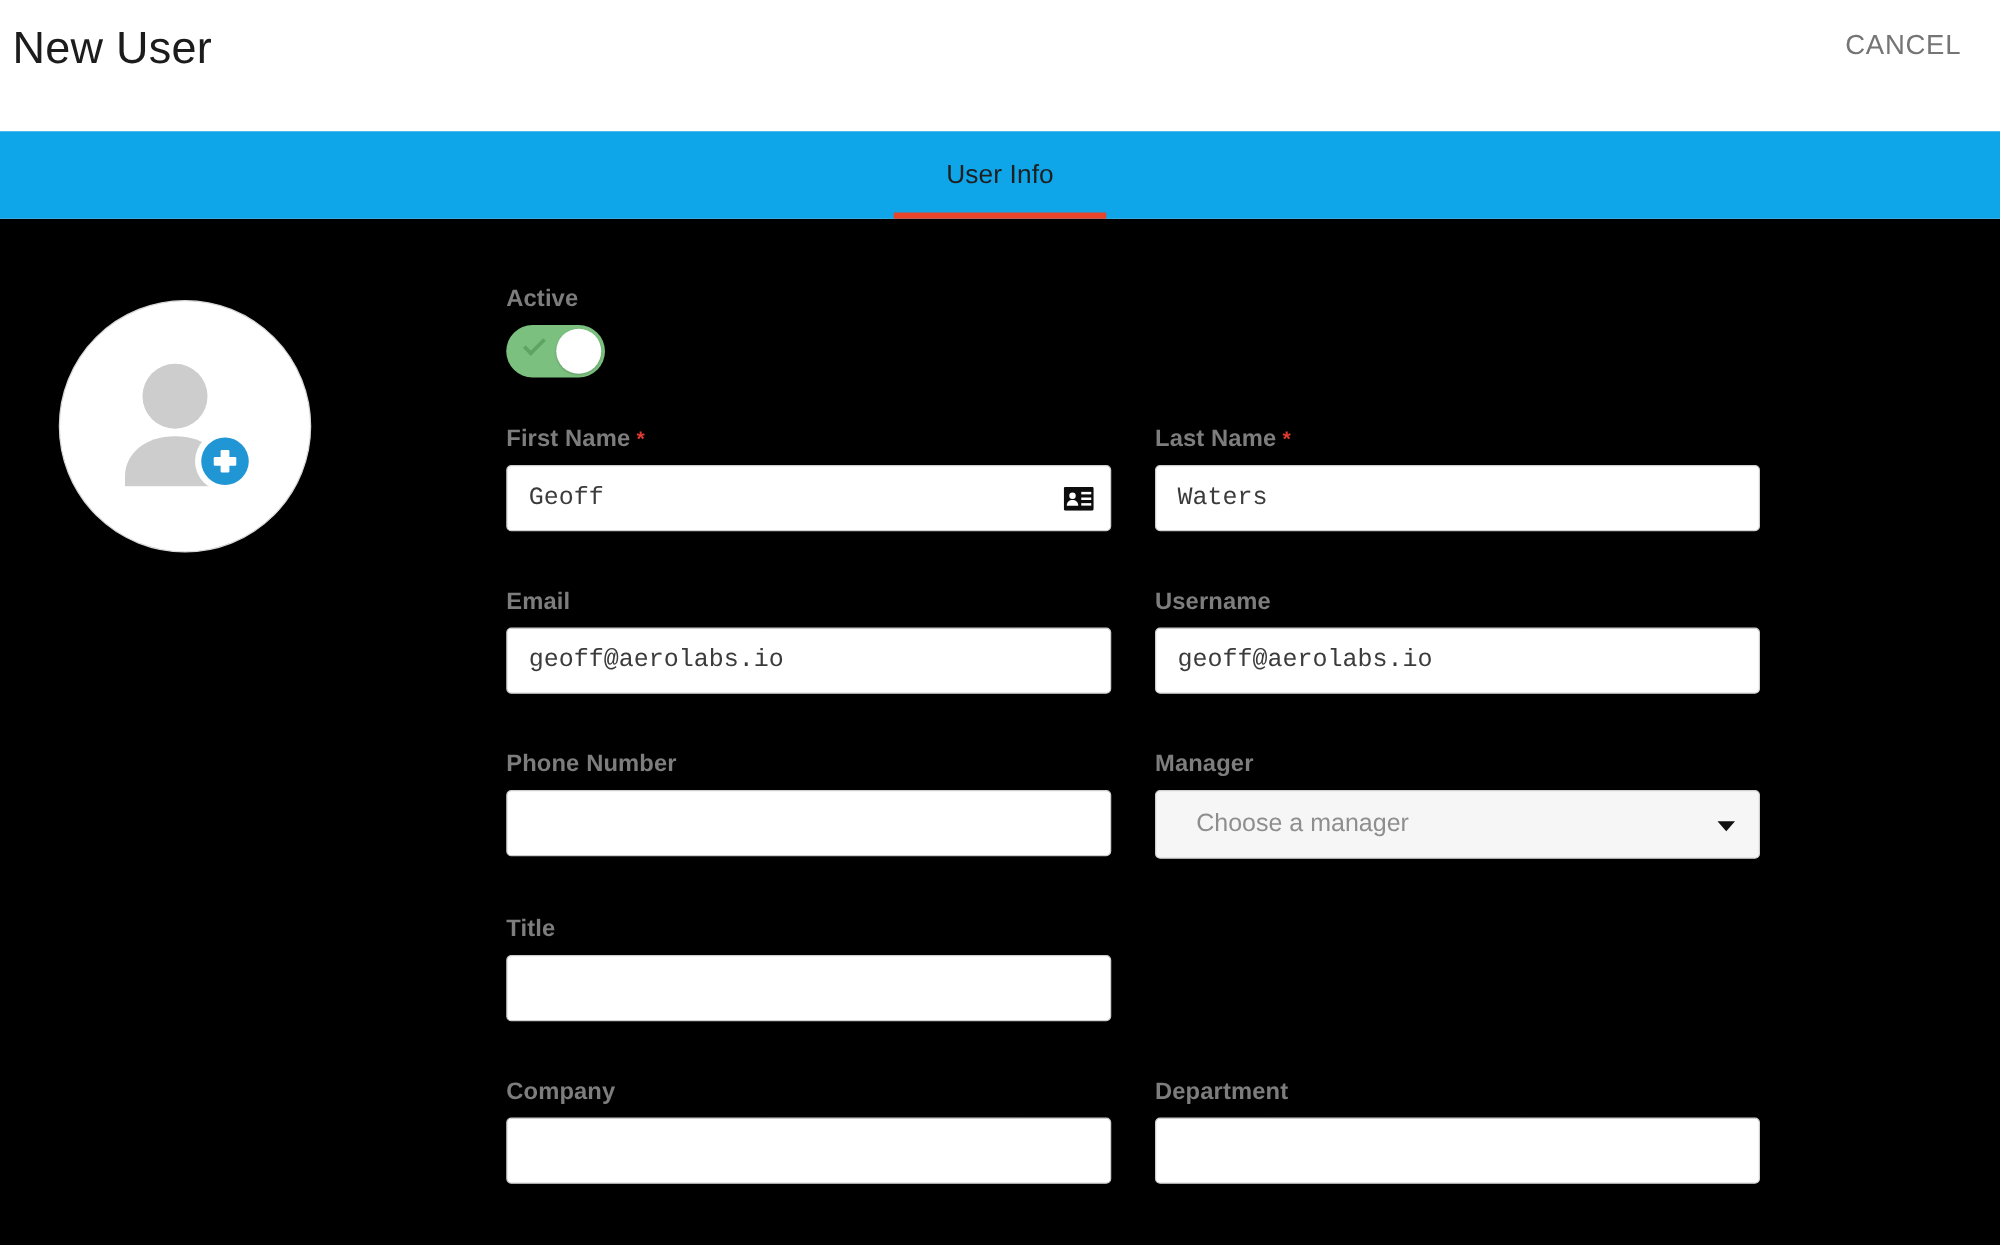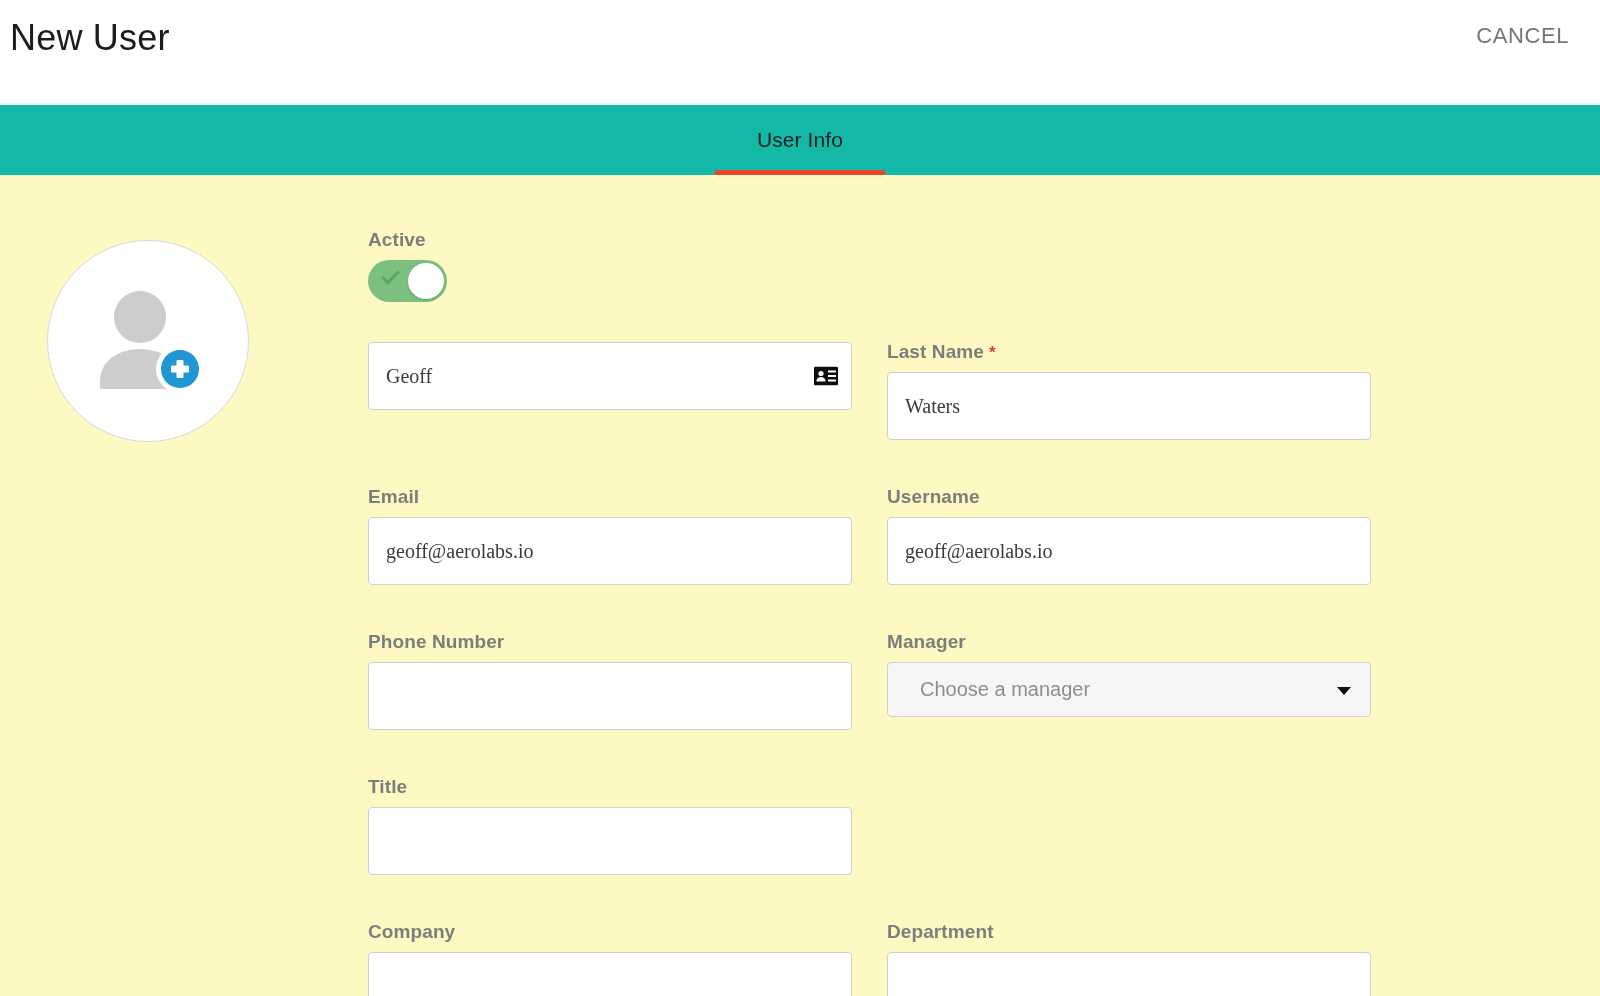--- a/index.html
+++ b/index.html
@@ -57,21 +57,21 @@
     font-family: "Liberation Sans", sans-serif;
     padding: 15px 26px;
     border-radius: 4px;
     cursor: pointer;
     box-shadow: 0 1px 3px rgba(0,0,0,0.22), 0 1px 1px rgba(0,0,0,0.14);
   }
 
   
   .tabbar {
     height: 70px;
-    background: #14b8a6;
+    background: #0ea5e9;
     display: flex;
     align-items: flex-end;
     justify-content: center;
     position: relative;
   }
   .tab {
     position: relative;
     height: 70px;
     display: flex;
     align-items: center;
@@ -90,22 +90,23 @@
     position: absolute;
     left: 0; right: 0; bottom: 0;
     height: 5px;
     background: #e8432b;
   }
 
   
   .content {
     display: flex;
     padding: 0;
-    background: #fef9c3;
+    background: #000000;
     height: 821px;
+    gap: 37px;
   }
 
   .avatar-col {
     width: 368px;
     flex: none;
     padding-top: 65px;
     display: flex;
     justify-content: flex-start;
     padding-left: 47px;
   }
@@ -167,27 +168,27 @@
   .row {
     display: flex;
     gap: 35px;
     margin-bottom: 47px;
   }
   .cell { width: 484px; flex: none; }
 
   .input-wrap { position: relative; }
   .text-input {
     width: 100%;
-    height: 68px;
+    height: 53px;
     border: 1px solid #cfcfcf;
     border-radius: 4px;
     background: #ffffff;
     font-size: 20px;
     color: #3b3b3b;
-    font-family: Liberation Serif, serif;
+    font-family: Liberation Mono, monospace;
     padding: 0 17px;
     outline: none;
   }
   .text-input.has-icon { padding-right: 52px; }
 
   .card-icon {
     position: absolute;
     right: 14px; top: 50%;
     transform: translateY(-50%);
     width: 24px; height: 19px;
@@ -253,20 +254,23 @@
     <div class="toggle-block">
       <span class="field-label">Active</span>
       <div class="toggle">
         <span class="check"></span>
         <span class="knob"></span>
       </div>
     </div>
 
     <div class="row">
       <div class="cell">
+        <span class="field-label">
+          <span>First Name</span><span class="req">*</span>
+        </span>
         <div class="input-wrap">
           <input class="text-input has-icon" value="Geoff" style="">
           <svg class="card-icon" viewBox="0 0 24 19">
             <rect x="0" y="0" width="24" height="19" rx="1.5" fill="#0d0d0d"></rect>
             <circle cx="7" cy="7" r="2.6" fill="#ffffff"></circle>
             <path d="M2.4 15 C2.4 11.9 4.5 10.4 7 10.4 C9.5 10.4 11.6 11.9 11.6 15 Z" fill="#ffffff"></path>
             <rect x="14" y="4" width="8" height="2" fill="#ffffff"></rect>
             <rect x="14" y="8.5" width="8" height="2" fill="#ffffff"></rect>
             <rect x="14" y="13" width="8" height="2" fill="#ffffff"></rect>
           </svg>

